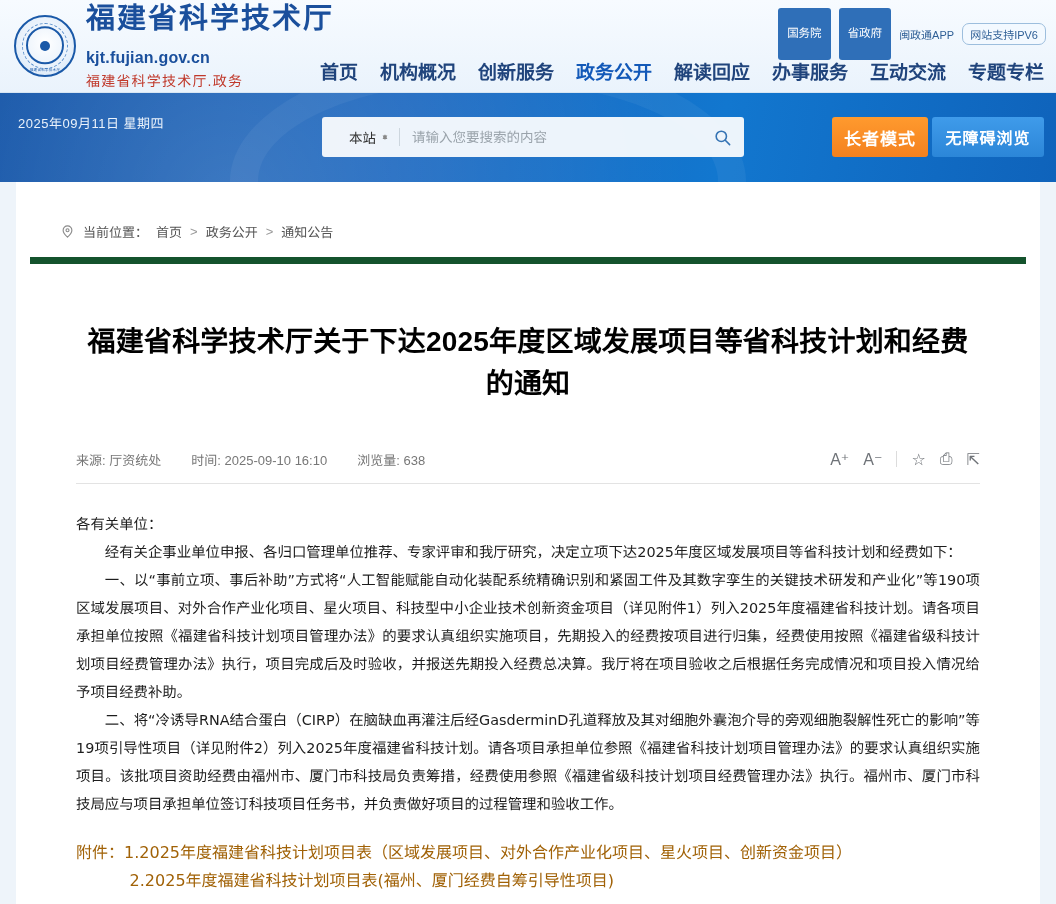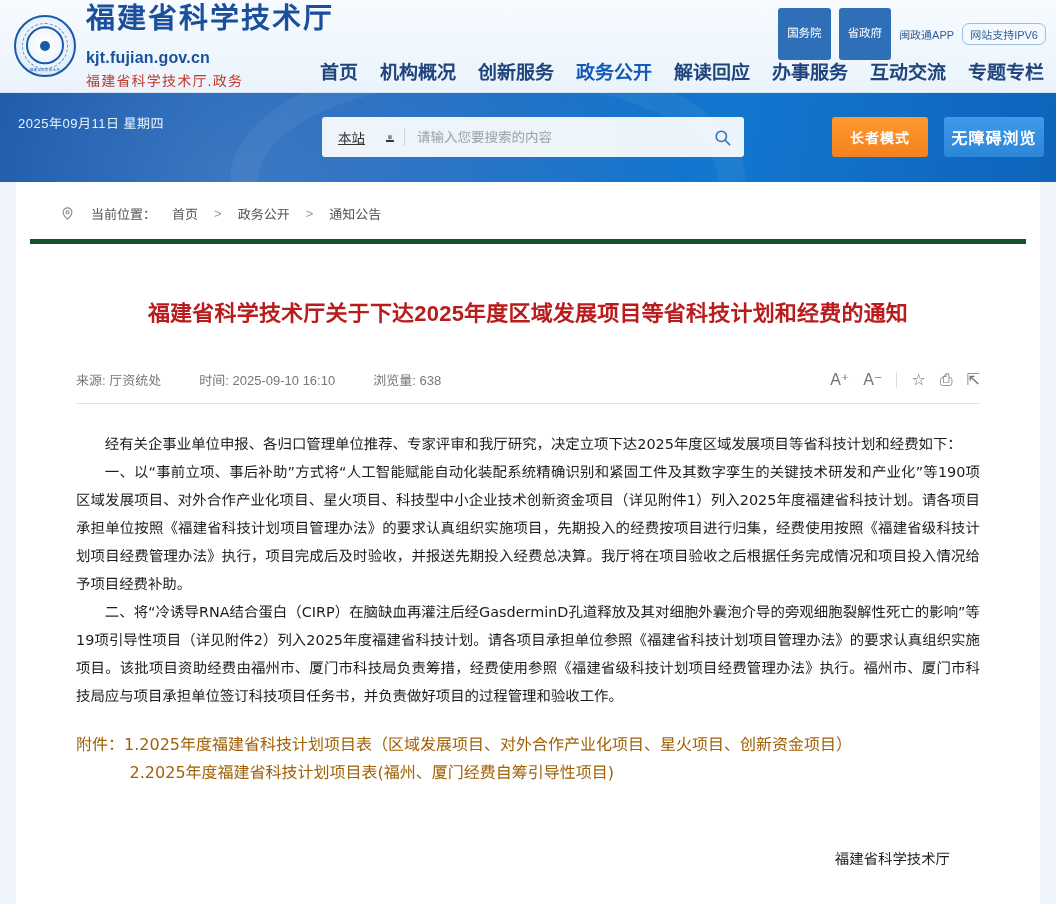--- a/index.html
+++ b/index.html
@@ -162,26 +162,25 @@
     left: 322px; top: 24px;
     width: 422px; height: 40px;
     background: rgba(255,255,255,0.92);
     border-radius: 3px;
     display: flex;
     align-items: center;
   }
   .scope {
     display: flex;
     align-items: center;
-    gap: 21px;
-    padding: 0 10px 0 16px;
+    gap: 5px;
+    padding: 0 10px 0 27px;
     font-size: 13.5px;
     color: #333;
     white-space: nowrap;
-    text-decoration: underline;
   }
   .scope .caret { display: flex; flex-direction: column; line-height: 0; color: #888; font-size: 8px; gap: 1px; }
   .scope-sep { width: 1px; height: 18px; background: #cdd6de; }
   .search-input {
     flex: 1;
     border: 0;
     outline: 0;
     background: transparent;
     font-size: 13.5px;
     color: #c2410c;
@@ -197,30 +196,30 @@
     cursor: pointer;
   }
   .btn-elder {
     position: absolute;
     right: 128px; top: 24px;
     width: 96px; height: 40px;
     background: linear-gradient(180deg, #ff9a2e 0%, #f4811f 100%);
     color: #fff;
     border: 0;
     border-radius: 3px;
-    font-size: 14px;
+    font-size: 17px;
     font-weight: bold;
     letter-spacing: 1px;
     cursor: pointer;
     font-family: Liberation Mono, monospace;
   }
   .btn-access {
     position: absolute;
     right: 12px; top: 24px;
-    width: 100px; height: 40px;
+    width: 112px; height: 40px;
     background: linear-gradient(180deg, #3f9bea 0%, #2b86d8 100%);
     color: #fff;
     border: 0;
     border-radius: 3px;
     font-size: 16px;
     font-weight: bold;
     letter-spacing: 1px;
     cursor: pointer;
     font-family: "Liberation Sans", sans-serif;
   }
@@ -233,51 +232,51 @@
   }
   .sheet {
     margin: 0 16px;
     background: #fff;
     min-height: 100%;
     padding: 0 0 10px 0;
   }
   .crumb {
     display: flex;
     align-items: center;
-    gap: 16px;
-    padding: 22px 0 0 30px;
+    gap: 8px;
+    padding: 40px 0 0 30px;
     font-size: 13px;
     color: #555;
-    border-bottom: 5px solid #14532d;
+    border-bottom: 7px solid #14532d;
     padding-bottom: 16px;
     margin: 0 14px 0 14px;
   }
   .crumb a { color: #555; text-decoration: none; }
   .crumb .sep { color: #999; }
 
   .doc {
     padding: 28px 60px 0 60px;
   }
   .doc-title {
     text-align: center;
-    font-size: 22px;
-    font-weight: bold;
-    color: #b91c1c;
+    font-size: 28px;
+    font-weight: bold;
+    color: #000000;
     line-height: 1.5;
     letter-spacing: .2px;
     padding: 10px 0 26px;
   }
   .meta-row {
     display: flex;
     align-items: center;
     border-bottom: 1px solid #e3e3e3;
     padding-bottom: 14px;
     color: #777;
     font-size: 13px;
-    gap: 38px;
+    gap: 30px;
   }
   .meta-right {
     margin-left: auto;
     display: flex;
     align-items: center;
     gap: 14px;
     color: #777;
   }
   .meta-right .tool { cursor: pointer; font-size: 16px; color: #6f7378; }
   .meta-right .vline { width: 1px; height: 16px; background: #dcdcdc; }
@@ -404,20 +403,21 @@
           <span class="tool">A⁺</span>
           <span class="tool">A⁻</span>
           <span class="vline"></span>
           <span class="tool">☆</span>
           <span class="tool">⎙</span>
           <span class="tool">⇱</span>
         </span>
       </div>
 
       <div class="body-text">
+        <p>各有关单位：</p>
         <p class="p-indent">经有关企事业单位申报、各归口管理单位推荐、专家评审和我厅研究，决定立项下达2025年度区域发展项目等省科技计划和经费如下：</p>
         <p class="p-indent">一、以“事前立项、事后补助”方式将“人工智能赋能自动化装配系统精确识别和紧固工件及其数字孪生的关键技术研发和产业化”等190项区域发展项目、对外合作产业化项目、星火项目、科技型中小企业技术创新资金项目（详见附件1）列入2025年度福建省科技计划。请各项目承担单位按照《福建省科技计划项目管理办法》的要求认真组织实施项目，先期投入的经费按项目进行归集，经费使用按照《福建省级科技计划项目经费管理办法》执行，项目完成后及时验收，并报送先期投入经费总决算。我厅将在项目验收之后根据任务完成情况和项目投入情况给予项目经费补助。</p>
         <p class="p-indent">二、将“冷诱导RNA结合蛋白（CIRP）在脑缺血再灌注后经GasderminD孔道释放及其对细胞外囊泡介导的旁观细胞裂解性死亡的影响”等19项引导性项目（详见附件2）列入2025年度福建省科技计划。请各项目承担单位参照《福建省科技计划项目管理办法》的要求认真组织实施项目。该批项目资助经费由福州市、厦门市科技局负责筹措，经费使用参照《福建省级科技计划项目经费管理办法》执行。福州市、厦门市科技局应与项目承担单位签订科技项目任务书，并负责做好项目的过程管理和验收工作。</p>
       </div>
 
       <div class="attach">
         <div>
           <span>附件：</span><span>1.2025年度福建省科技计划项目表（区域发展项目、对外合作产业化项目、星火项目、创新资金项目）</span>
         </div>
         <div class="line2">

